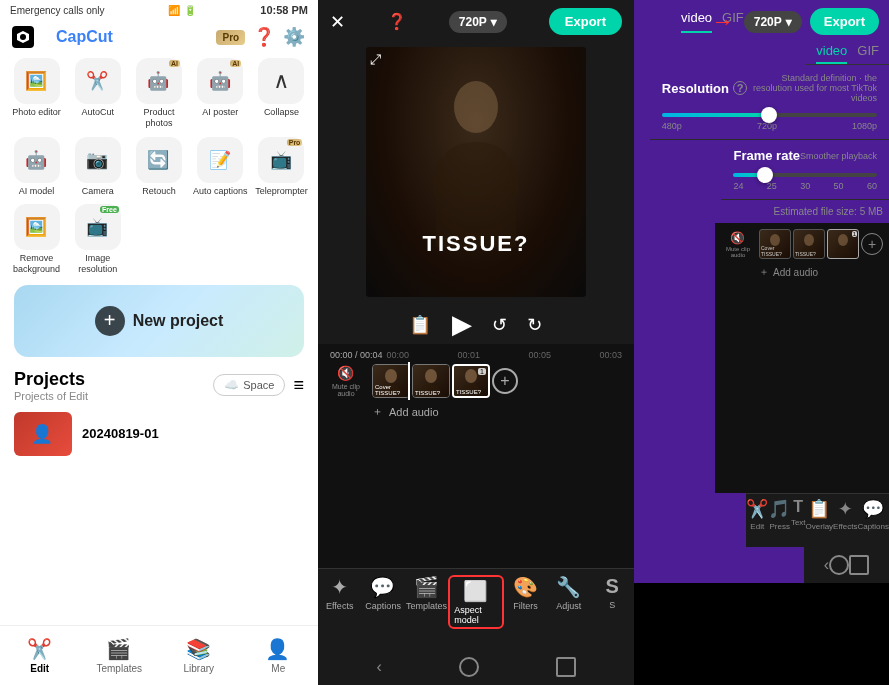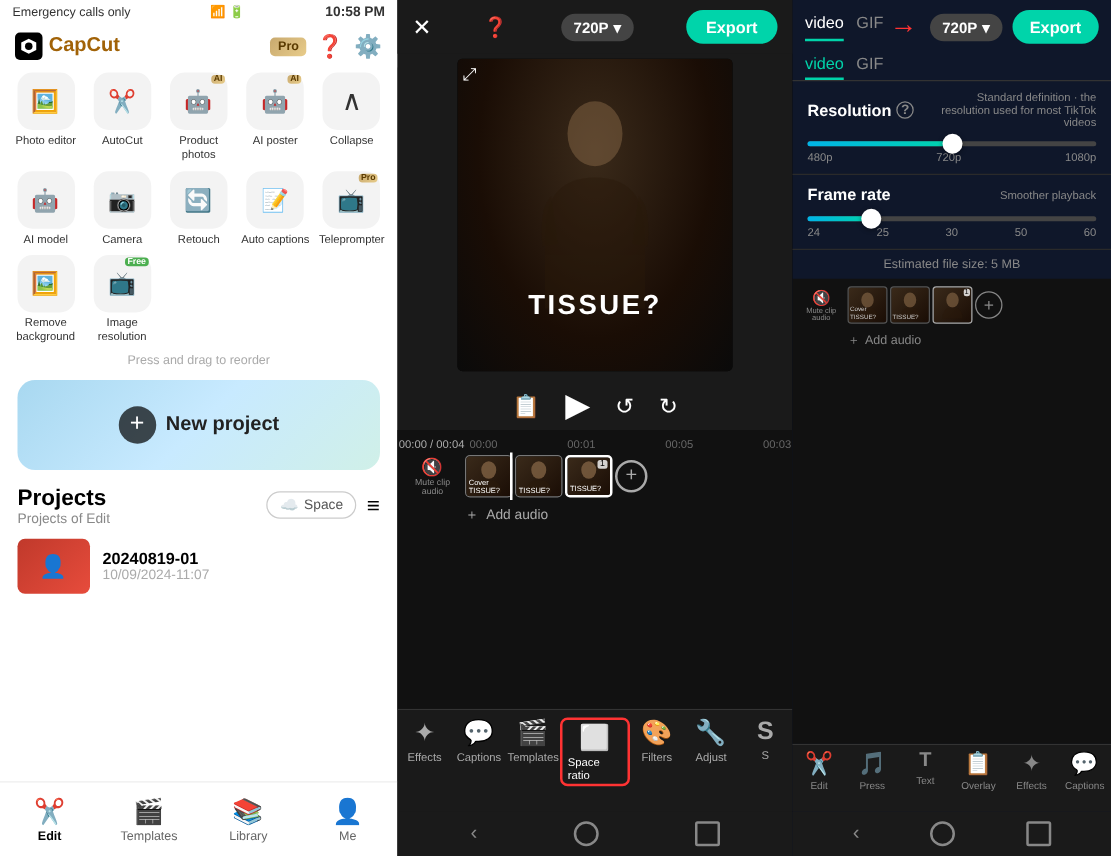--- a/index.html
+++ b/index.html
@@ -37,24 +37,24 @@
     .capcut-header {
       display: flex;
       justify-content: space-between;
       align-items: center;
       padding: 6px 12px;
       background: #fff;
     }
     .capcut-logo {
       display: flex;
       align-items: center;
-      gap: 5px;
+      gap: 22px;
       font-weight: 800;
       font-size: 16px;
-      color: #a16207;
+      color: #3b82f6;
     }
     .capcut-logo-icon {
       width: 22px; height: 22px;
       background: #000;
       border-radius: 4px;
       display: flex; align-items: center; justify-content: center;
     }
     .capcut-logo-icon svg { width: 14px; height: 14px; }
     .header-right { display: flex; gap: 8px; align-items: center; }
     .pro-badge {
@@ -396,24 +396,25 @@
     .toolbar-item.active-tool .toolbar-label { color: #fff; }
     .toolbar-item.highlighted {
       border: 2px solid #ff3333;
       border-radius: 6px;
       padding: 2px 4px;
     }
 
     
     .right-panel {
       width: 255px;
-      height: 685px;
-      background: #0f172a;
+      height: 583px;
+      background: #4c1d95;
       display: flex;
       flex-direction: column;
+      align-items: flex-end;
     }
     .right-top-bar {
       display: flex;
       justify-content: space-between;
       align-items: center;
       padding: 8px 10px;
     }
     .tab-row {
       display: flex;
       gap: 16px;
@@ -683,21 +684,20 @@
     <div class="tool-item">
       <div class="tool-icon">🖼️</div>
       <span class="tool-label">Remove background</span>
     </div>
     <div class="tool-item">
       <div class="tool-icon">📺<span class="free-mini">Free</span></div>
       <span class="tool-label">Image resolution</span>
     </div>
   </div>
 
-  <div class="drag-hint">Press and drag to reorder</div>
 
   <div class="new-project-btn">
     <div class="new-project-plus">+</div>
     <span class="new-project-label">New project</span>
   </div>
 
   <div class="projects-section">
     <div class="projects-header">
       <div>
         <div class="projects-title">Projects</div>
@@ -709,21 +709,20 @@
           <span>Space</span>
         </div>
         <span style="font-size:18px;cursor:pointer;">≡</span>
       </div>
     </div>
 
     <div class="project-item">
       <div class="thumb-placeholder">👤</div>
       <div class="project-info">
         <div class="project-name">20240819-01</div>
-        <div class="project-date">10/09/2024-11:07</div>
       </div>
     </div>
   </div>
 
   <div class="bottom-nav">
     <div class="nav-item active">
       <span class="nav-icon">✂️</span>
       <span class="nav-label">Edit</span>
     </div>
     <div class="nav-item">
@@ -770,21 +769,21 @@
 
   <div class="playback-controls">
     <span class="ctrl-btn">📋</span>
     <span class="ctrl-btn play-btn">▶</span>
     <span class="ctrl-btn">↺</span>
     <span class="ctrl-btn">↻</span>
   </div>
 
   <div class="timeline-area">
 
-    <div style="display:flex;align-items:center;padding:2px 1px;gap:4px;">
+    <div style="display:flex;align-items:center;padding:2px 12px;gap:4px;">
       <span style="font-size:9px;color:#aaa;min-width:42px;">
         <span>00:00</span> / <span>00:04</span>
       </span>
       <div style="flex:1;display:flex;justify-content:space-between;font-size:9px;color:#666;">
         <span>00:00</span>
         <span>00:01</span>
         <span>00:05</span>
         <span>00:03</span>
       </div>
     </div>
@@ -845,21 +844,21 @@
     <div class="toolbar-item">
       <span class="toolbar-icon">💬</span>
       <span class="toolbar-label">Captions</span>
     </div>
     <div class="toolbar-item">
       <span class="toolbar-icon">🎬</span>
       <span class="toolbar-label">Templates</span>
     </div>
     <div class="toolbar-item active-tool highlighted" style="border:2px solid #ff3333;border-radius:6px;padding:2px 4px;">
       <span class="toolbar-icon" style="color:#fff;">⬜</span>
-      <span class="toolbar-label" style="color:#fff;">Space ratio</span>
+      <span class="toolbar-label" style="color:#fff;">Aspect model</span>
     </div>
     <div class="toolbar-item">
       <span class="toolbar-icon">🎨</span>
       <span class="toolbar-label">Filters</span>
     </div>
     <div class="toolbar-item">
       <span class="toolbar-icon">🔧</span>
       <span class="toolbar-label">Adjust</span>
     </div>
     <div class="toolbar-item">

